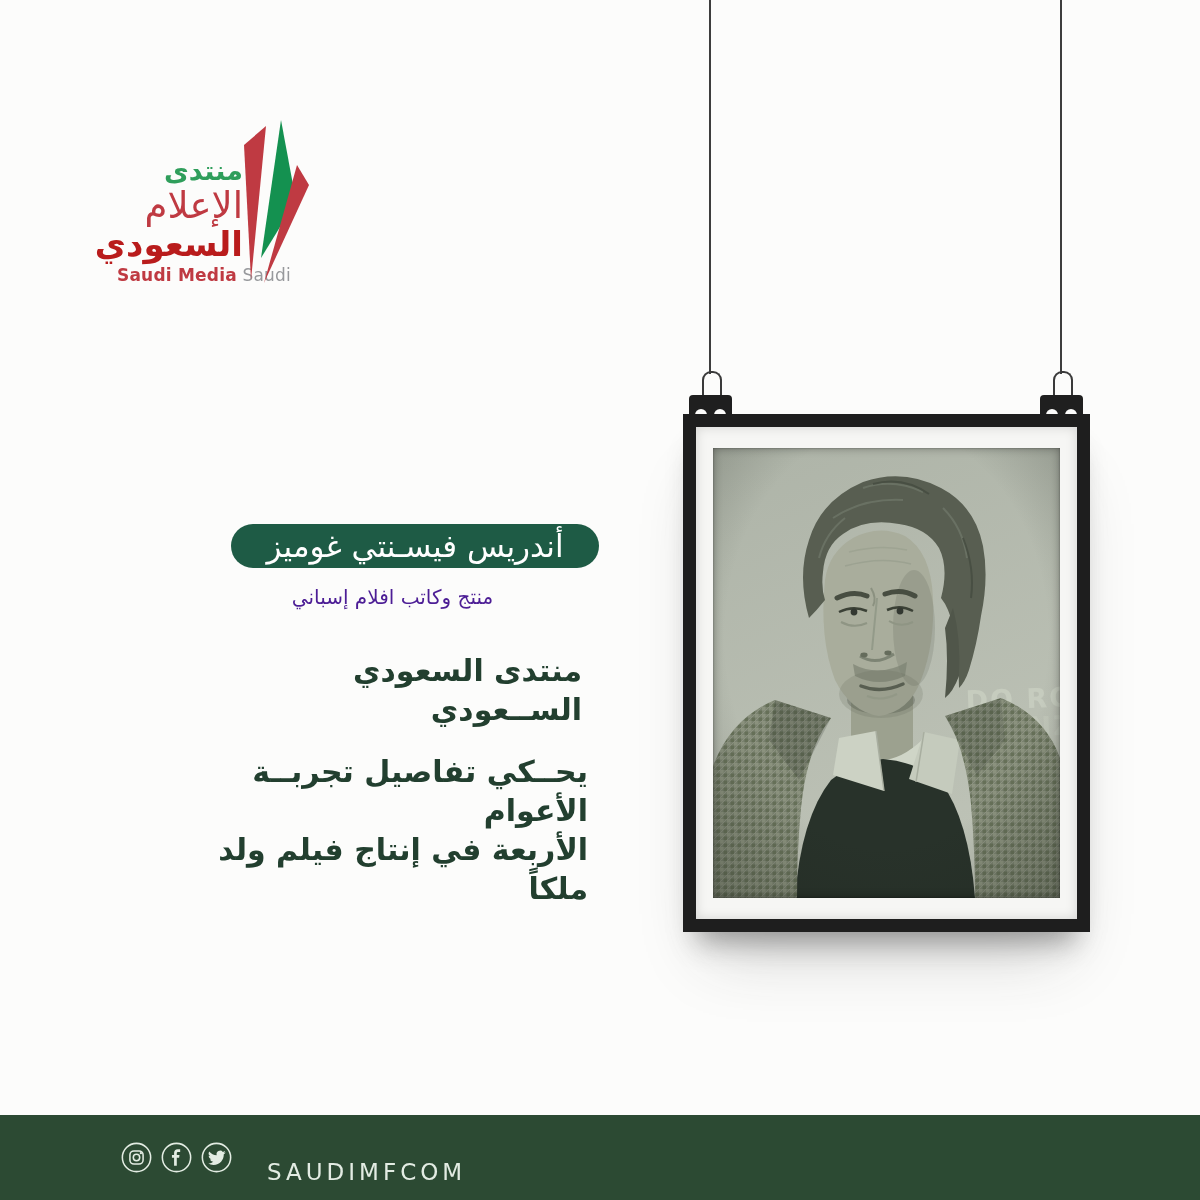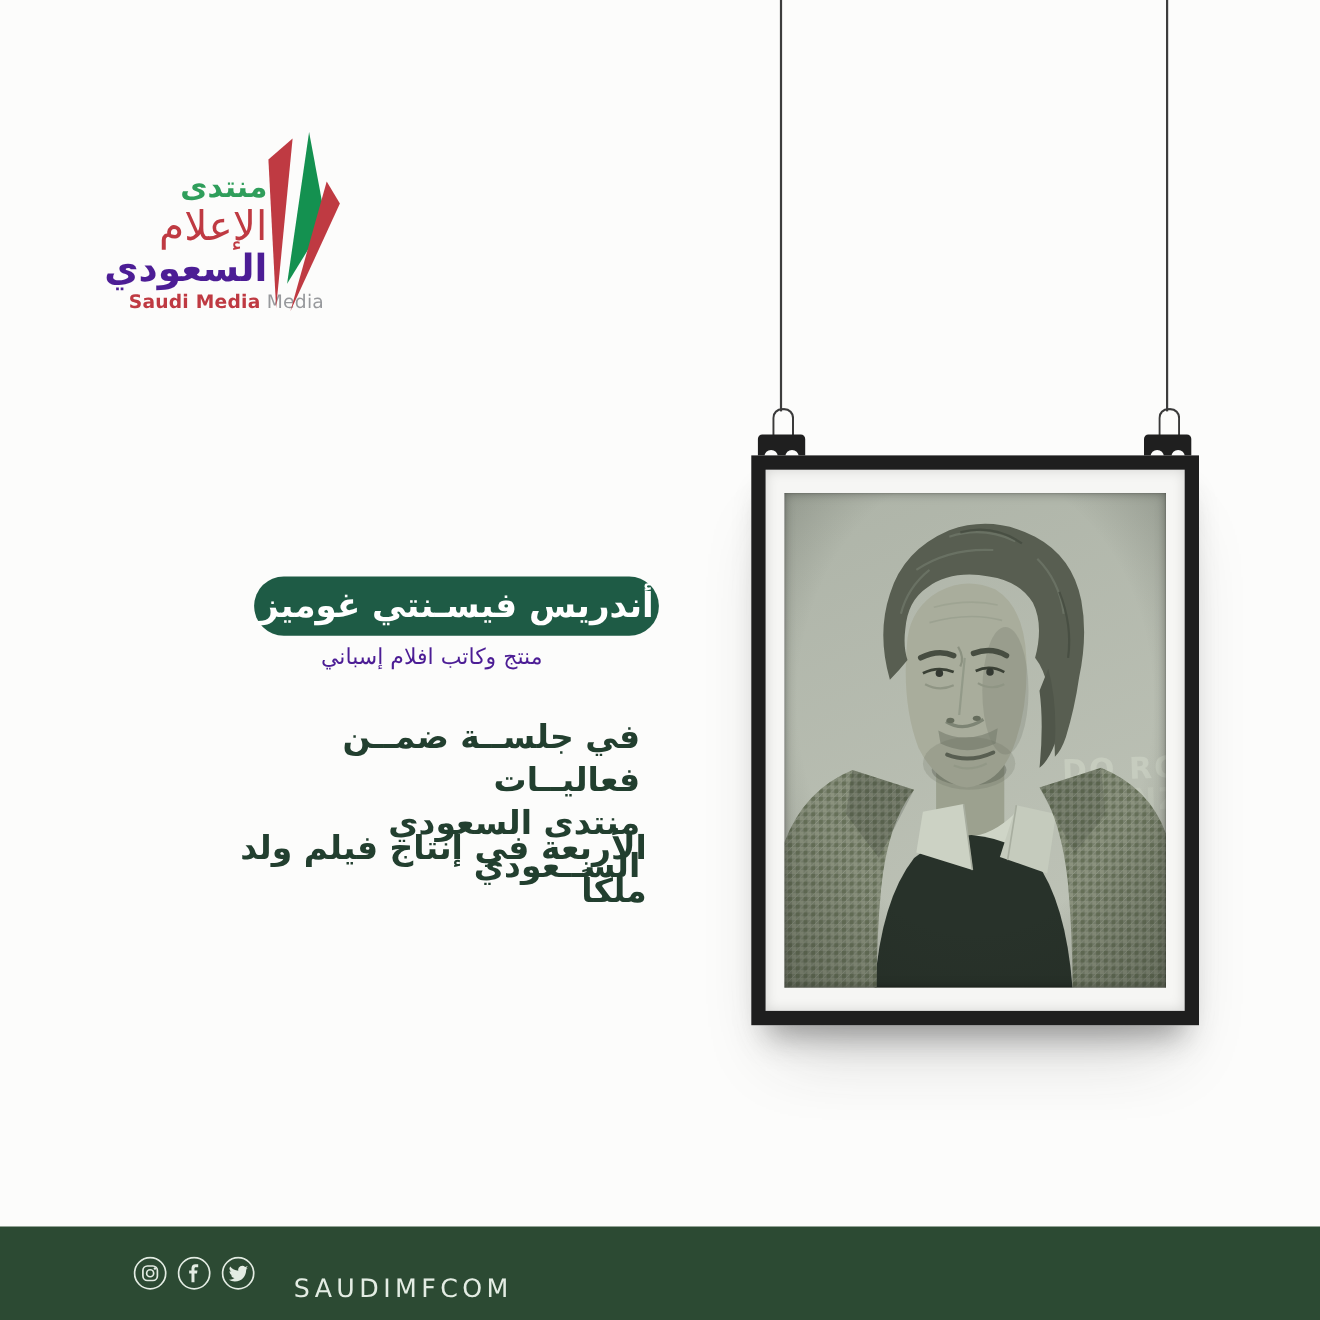--- a/index.html
+++ b/index.html
@@ -6,21 +6,21 @@
   .canvas{
     position:relative;width:1200px;height:1200px;margin:0 auto;
     background:#fcfcfb;overflow:hidden;
     font-family:"DejaVu Sans","Liberation Sans",sans-serif;
   }
   
   .logo{position:absolute;left:112px;top:115px;width:212px;height:180px;}
   .logo-ar{position:absolute;direction:rtl;white-space:nowrap;line-height:1;}
   .logo-ar1{top:42px;right:81px;font-size:27px;font-weight:bold;color:#2f9e5b;}
   .logo-ar2{top:72px;right:81px;font-size:37px;font-weight:normal;color:#bf3a42;}
-  .logo-ar3{top:112px;right:81px;font-size:34px;font-weight:bold;color:#4c1d95;}
+  .logo-ar3{top:112px;right:81px;font-size:34px;font-weight:bold;color:#b91c1c;}
   .logo-en{position:absolute;top:150px;left:5px;font-size:17px;white-space:nowrap;letter-spacing:.2px;}
   .logo-en .b{font-weight:bold;color:#bf3a42;margin-top:24px;}
   .logo-en .l{color:#97999c;}
   .logo-mark{position:absolute;left:131px;top:3px;}
   
   .string{position:absolute;top:0;width:2px;height:374px;background:#3d3d3d;}
   .string.s-left{left:709px;}
   .string.s-right{left:1060px;}
   .clip-loop{position:absolute;width:16px;height:27px;border:2px solid #3a3a3a;border-bottom:none;
     border-radius:9px 9px 2px 2px;top:371px;background:transparent;}
@@ -36,22 +36,22 @@
   .frame{position:absolute;left:683px;top:414px;width:407px;height:518px;box-sizing:border-box;
     background:#f6f6f4;border:13px solid #1e1e1e;
     box-shadow:0 24px 26px -14px rgba(50,50,50,.42),0 46px 64px -26px rgba(50,50,50,.22);}
   .frame::after{content:"";position:absolute;left:0;top:0;right:0;bottom:0;
     box-shadow:inset 0 0 12px rgba(0,0,0,.14);pointer-events:none;}
   .photo{position:absolute;left:17px;top:21px;width:347px;height:450px;overflow:hidden;}
   .photo svg{display:block;}
   .photo-shade{position:absolute;left:0;top:0;right:0;bottom:0;
     box-shadow:inset 0 0 10px rgba(0,0,0,.35), inset 0 0 2px rgba(0,0,0,.4);pointer-events:none;}
   
-  .badge{position:absolute;left:231px;top:524px;width:368px;height:54px;background:#1e5b45;
-    border-radius:27px;color:#ffffff;font-weight:bold;font-size:31px;direction:rtl;
+  .badge{position:absolute;left:231px;top:524px;width:368px;height:44px;background:#1e5b45;
+    border-radius:27px;color:#ffffff;font-weight:normal;font-size:31px;direction:rtl;
     display:flex;align-items:center;justify-content:center;white-space:nowrap;}
   .role{position:absolute;left:205px;top:585px;width:375px;text-align:center;direction:rtl;
     color:#4c1d95;font-size:20px;white-space:nowrap;}
   .para{position:absolute;direction:rtl;text-align:right;color:#223f2f;font-weight:bold;
     font-size:30px;line-height:39px;}
   .para1{left:198px;top:651px;width:384px;}
   .para2{left:188px;top:752px;width:400px;}
   
   .footer{position:absolute;left:0;top:1115px;width:1200px;height:85px;background:#2c4a33;
     display:flex;align-items:center;}
@@ -63,21 +63,21 @@
 <body>
 
 <div class="canvas">
 
   <div class="logo">
     <div class="logo-ar logo-ar1">منتدى</div>
     <div class="logo-ar logo-ar2">الإعلام</div>
     <div class="logo-ar logo-ar3">السعودي</div>
     <div class="logo-en">
       <span class="b">Saudi Media</span>
-      <span class="l">Media</span>
+      <span class="l">Saudi</span>
     </div>
     <svg class="logo-mark" width="68" height="170" viewBox="0 0 68 170">
       <polygon points="1,27 23,8 8,162" fill="#bf3a42"></polygon>
       <polygon points="38,2 53,83 18,140" fill="#149150"></polygon>
       <polygon points="54,47 66,67 21,165" fill="#bf3a42"></polygon>
     </svg>
   </div>
 
   <div class="string s-left"></div>
   <div class="string s-right"></div>
@@ -172,24 +172,24 @@
         <rect width="347" height="450" fill="url(#vig)"></rect>
       </svg>
       <div class="photo-shade"></div>
     </div>
   </div>
 
   <div class="badge">أندريس فيسـنتي غوميز</div>
   <div class="role">منتج وكاتب افلام إسباني</div>
 
   <div class="para para1">
-    <span style="display:block">في جلســة ضمــن فعاليــات</span>
     <span style="display:block">منتدى السعودي الســعودي</span>
   </div>
   <div class="para para2">
+    <span style="display:block">يحــكي تفاصيل تجربــة الأعوام</span>
     <span style="display:block">الأربعة في إنتاج فيلم ولد ملكاً</span>
   </div>
 
   <div class="footer">
     <div class="socials">
       <svg width="31" height="31" viewBox="0 0 32 32">
         <circle cx="16" cy="16" r="14.6" stroke="#e3ece3" stroke-width="1.6" fill="none"></circle>
         <rect x="9.2" y="9.2" width="13.6" height="13.6" rx="4.2" stroke="#e3ece3" stroke-width="1.6" fill="none"></rect>
         <circle cx="16" cy="16" r="3.3" stroke="#e3ece3" stroke-width="1.6" fill="none"></circle>
         <circle cx="20.5" cy="11.5" r="1.2" fill="#e3ece3"></circle>

